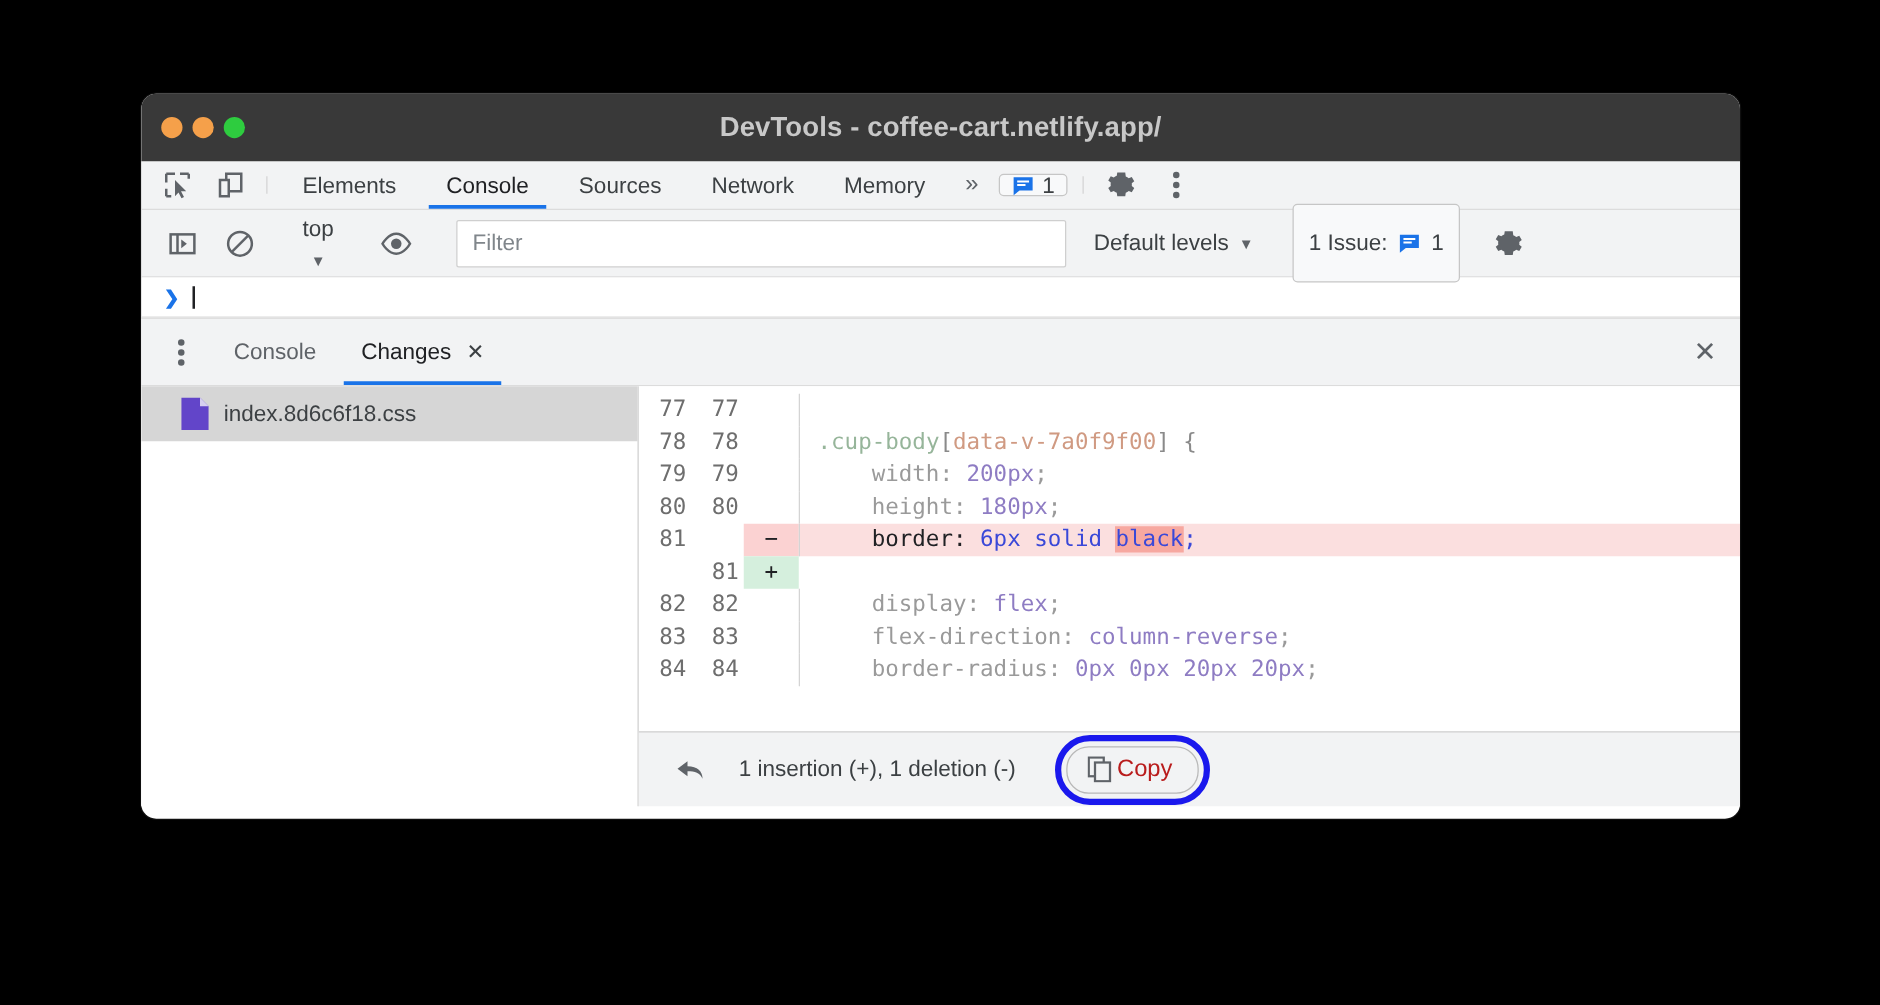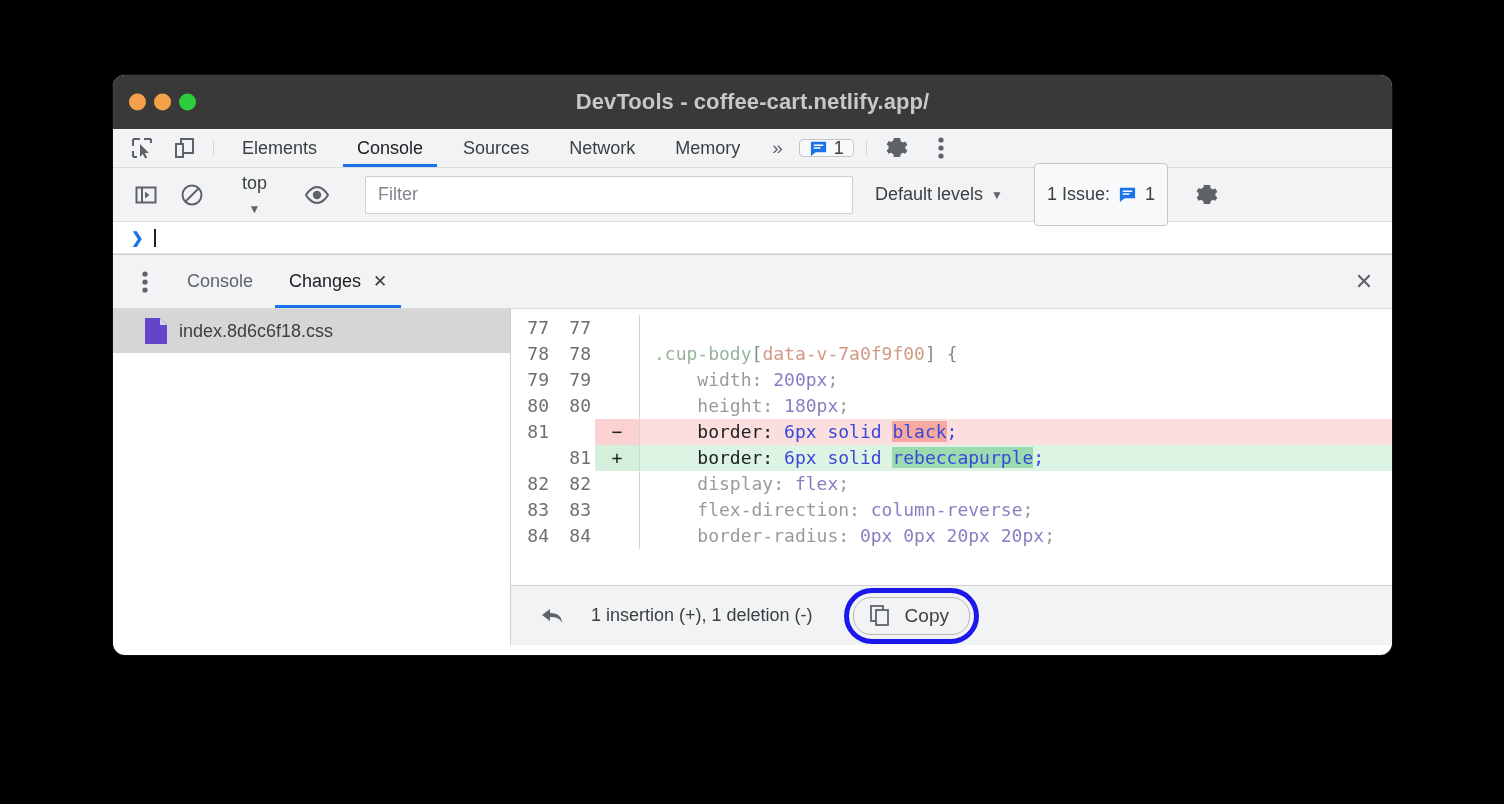--- a/index.html
+++ b/index.html
@@ -325,27 +325,27 @@
   }
   .footer-text {
     font-size: 18px;
     color: #3c4043;
   }
   .copy-wrap {
     position: relative;
     margin-left: 18px;
   }
   .copy-btn {
-    display: flex; align-items: center; gap: 15px;
+    display: flex; align-items: center; gap: 4px;
     background: #f2f3f4;
     border: 1px solid #b8b8b8;
     border-radius: 18px;
     padding: 7px 20px 7px 16px;
     font-size: 19px;
-    color: #404040;
+    color: #b91c1c;
   }
   .copy-ring {
     position: absolute;
     left: -9px; top: -9px; right: -9px; bottom: -9px;
     border: 5px solid #1a18ed;
     border-radius: 28px;
     pointer-events: none;
   }
 
   svg { display: block; }
@@ -518,21 +518,21 @@
           </div>
         </div>
 
         <div class="diff-pane">
           <div class="diff-scroll" id="diff-scroll">
               <div class="diff-line ctx"><span class="ln a">77</span><span class="ln b">77</span><span class="sign"></span><span class="codecell"></span></div>
               <div class="diff-line ctx"><span class="ln a">78</span><span class="ln b">78</span><span class="sign"></span><span class="codecell"><span class="tok-sel">.</span><span class="tok-sel">cup-body</span><span class="tok-punct">[</span><span class="tok-attr">data-v-7a0f9f00</span><span class="tok-punct">]</span><span class="tok-punct"> {</span></span></div>
               <div class="diff-line ctx"><span class="ln a">79</span><span class="ln b">79</span><span class="sign"></span><span class="codecell"><span class="tok-prop">    width: </span><span class="tok-val">200px</span><span class="tok-prop">;</span></span></div>
               <div class="diff-line ctx"><span class="ln a">80</span><span class="ln b">80</span><span class="sign"></span><span class="codecell"><span class="tok-prop">    height: </span><span class="tok-val">180px</span><span class="tok-prop">;</span></span></div>
               <div class="diff-line del"><span class="ln a">81</span><span class="ln b"></span><span class="sign">−</span><span class="codecell"><span class="tok-plain">    border: </span><span class="tok-blue">6px solid </span><span class="tok-blue hl-del">black</span><span class="tok-blue">;</span></span></div>
-              <div class="diff-line ins"><span class="ln a"></span><span class="ln b">81</span><span class="sign">+</span><span class="codecell"><span class="tok-plain">    border: </span><span class="tok-blue">6px solid </span><span class="tok-blue hl-ins">rebeccapurple</span><span class="tok-blue">;</span></span></div>
+              <div class="diff-line ins"><span class="ln a"></span><span class="ln b">81</span><span class="sign">+</span></div>
               <div class="diff-line ctx"><span class="ln a">82</span><span class="ln b">82</span><span class="sign"></span><span class="codecell"><span class="tok-prop">    display: </span><span class="tok-val">flex</span><span class="tok-prop">;</span></span></div>
               <div class="diff-line ctx"><span class="ln a">83</span><span class="ln b">83</span><span class="sign"></span><span class="codecell"><span class="tok-prop">    flex-direction: </span><span class="tok-val">column-reverse</span><span class="tok-prop">;</span></span></div>
               <div class="diff-line ctx"><span class="ln a">84</span><span class="ln b">84</span><span class="sign"></span><span class="codecell"><span class="tok-prop">    border-radius: </span><span class="tok-val">0px 0px 20px 20px</span><span class="tok-prop">;</span></span></div>
             </div>
 
           <div class="changes-footer">
             <div class="undo-btn">
               <svg width="26" height="20" viewBox="0 0 26 20">
                 <path d="M3 9 L11 3 L11 7 C19 7 23 11 23 17 C21 12 17 11 11 11 L11 15 Z" fill="#5f6368"></path>
               </svg>

